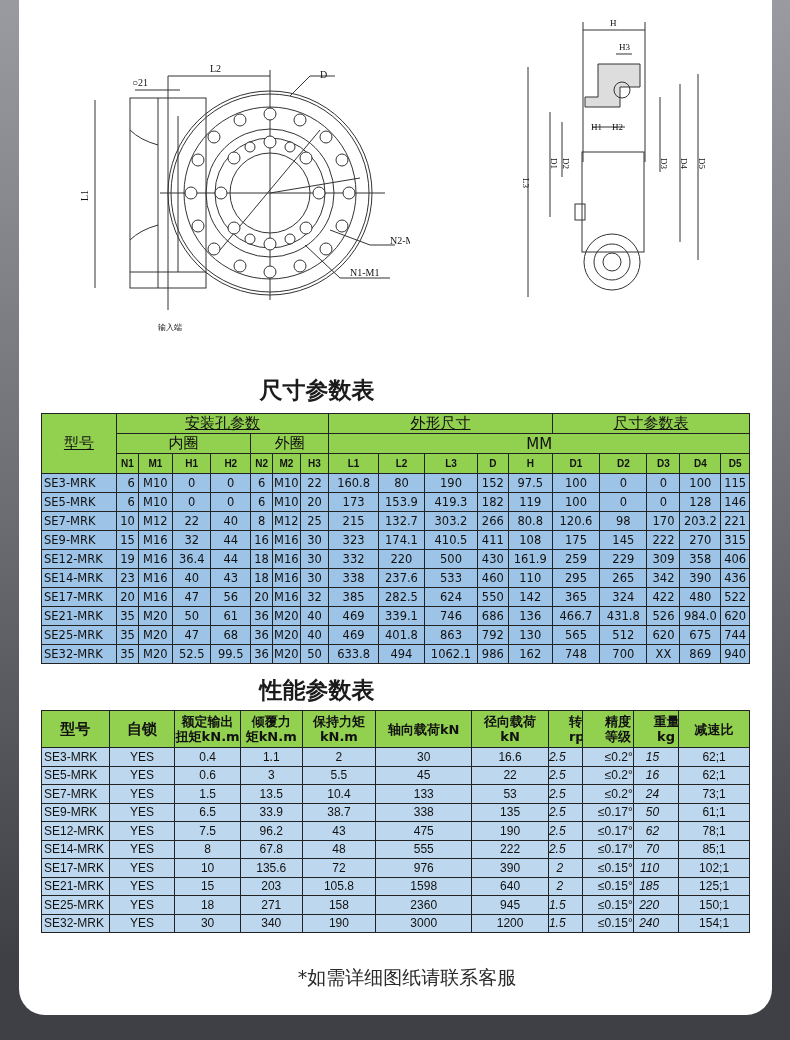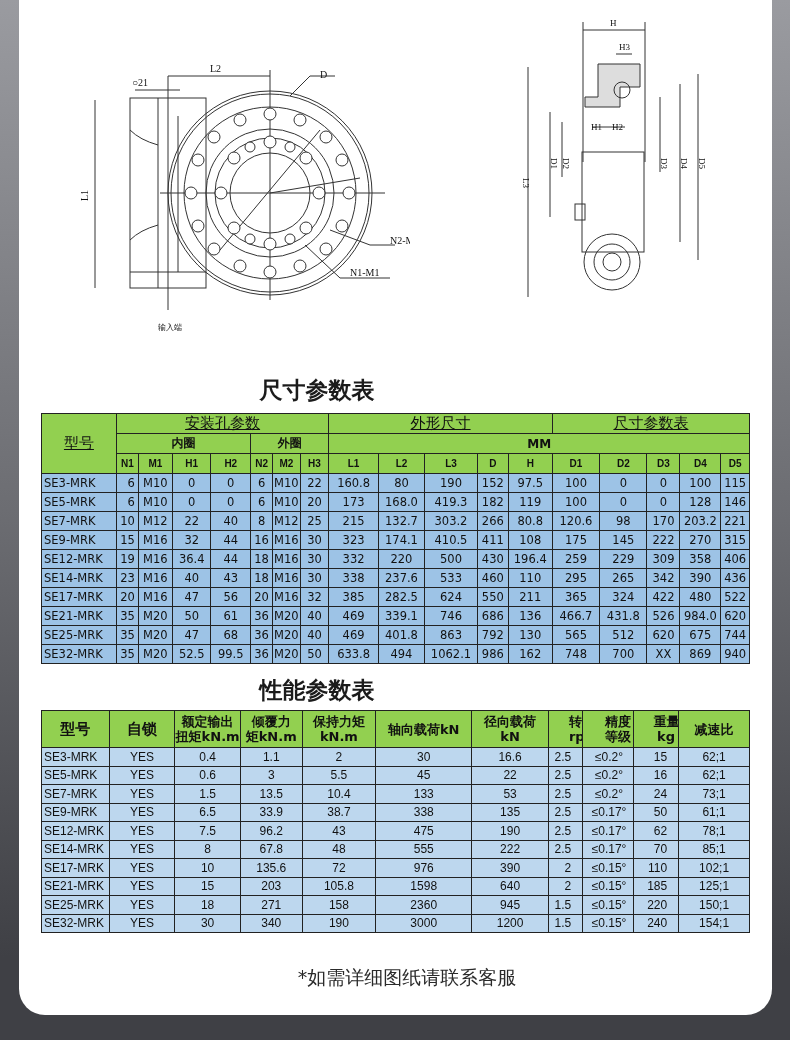--- a/index.html
+++ b/index.html
@@ -16,35 +16,35 @@
   .title {
     position: absolute; left: 0; width: 634px; text-align: center;
     font-family: "DejaVu Sans", sans-serif; font-weight: bold; font-size: 23px; color: #1b1b1b;
   }
   table { border-collapse: collapse; position: absolute; table-layout: fixed; }
   td, th { border: 1px solid #222; padding: 0; text-align: center; overflow: hidden; white-space: nowrap; }
   
   #t1 { left: 41px; top: 413px; width: 709px; font-family: "DejaVu Sans", sans-serif; }
   #t1 th { background: #92d050; color: #111; font-weight: bold; margin-top: 28px; }
   #t1 .h1r th { height: 19px; font-size: 15px; text-decoration: underline; font-weight: normal; }
-  #t1 .h2r th { height: 19px; font-size: 12px; font-weight: bold; }
+  #t1 .h2r th { height: 19px; font-size: 15px; font-weight: normal; }
   #t1 .h3r th { height: 19px; font-size: 10px; font-family: "Liberation Sans", sans-serif; font-weight: bold; }
   #t1 .model-head { font-size: 18px; }
   #t1 td { background: #9dc3e6; height: 18px; font-size: 11.5px; color: #111; }
   #t1 td.model { text-align: left; padding-left: 2px; }
   #t1 td.r { text-align: right; padding-right: 3px; }
   
   #t2 { left: 41px; top: 710px; width: 709px; font-family: "Liberation Sans", sans-serif; }
   #t2 th { background: #92d050; color: #111; font-family: "DejaVu Sans", sans-serif; font-weight: bold; font-size: 13px; height: 36px; line-height: 15px; }
   #t2 th.big { font-size: 15px; }
   #t2 th.left { text-align: center; padding-left: 20px; }
   #t2 td { background: #bdd7ee; height: 17.5px; font-size: 12px; color: #111; }
   #t2 td.model { text-align: left; padding-left: 2px; }
-  #t2 td.r { text-align: right; padding-right: 11px; }
-  #t2 td.l { text-align: center; padding-left: 2px; }
+  #t2 td.r { text-align: right; padding-right: 19px; font-style: italic; }
+  #t2 td.l { text-align: right; padding-left: 2px; }
   .footnote {
     position: absolute; left: 12px; width: 790px; top: 965px; text-align: center;
     font-family: "DejaVu Sans", sans-serif; font-size: 19px; color: #2a2a2a;
   }
   svg text { font-family: "Liberation Serif", serif; }
 </style>
 </head>
 <body>
 
 <div class="card"></div>
@@ -236,21 +236,21 @@
       <tr>
         <td class="model">SE5-MRK</td>
         <td class="r">6</td>
         <td>M10</td>
         <td>0</td>
         <td>0</td>
         <td>6</td>
         <td>M10</td>
         <td>20</td>
         <td>173</td>
-        <td>168.0</td>
+        <td>153.9</td>
         <td>419.3</td>
         <td>182</td>
         <td>119</td>
         <td>100</td>
         <td>0</td>
         <td>0</td>
         <td>128</td>
         <td>146</td>
       </tr>
       <tr>
@@ -299,21 +299,21 @@
         <td>M16</td>
         <td>36.4</td>
         <td>44</td>
         <td>18</td>
         <td>M16</td>
         <td>30</td>
         <td>332</td>
         <td>220</td>
         <td>500</td>
         <td>430</td>
-        <td>196.4</td>
+        <td>161.9</td>
         <td>259</td>
         <td>229</td>
         <td>309</td>
         <td>358</td>
         <td>406</td>
       </tr>
       <tr>
         <td class="model">SE14-MRK</td>
         <td class="r">23</td>
         <td>M16</td>
@@ -339,21 +339,21 @@
         <td>M16</td>
         <td>47</td>
         <td>56</td>
         <td>20</td>
         <td>M16</td>
         <td>32</td>
         <td>385</td>
         <td>282.5</td>
         <td>624</td>
         <td>550</td>
-        <td>211</td>
+        <td>142</td>
         <td>365</td>
         <td>324</td>
         <td>422</td>
         <td>480</td>
         <td>522</td>
       </tr>
       <tr>
         <td class="model">SE21-MRK</td>
         <td class="r">35</td>
         <td>M20</td>

